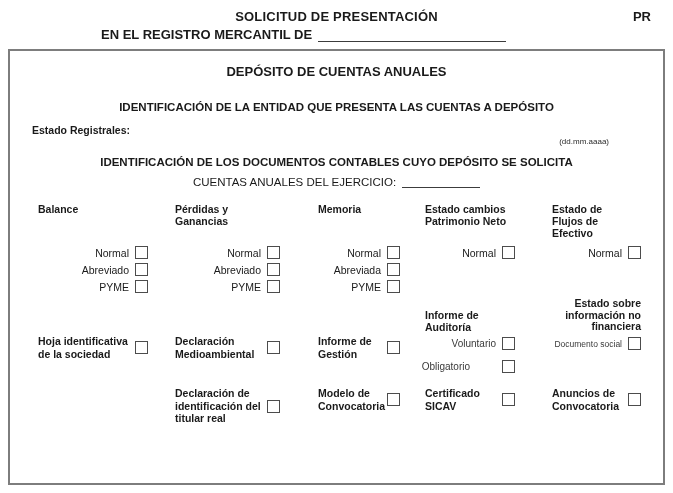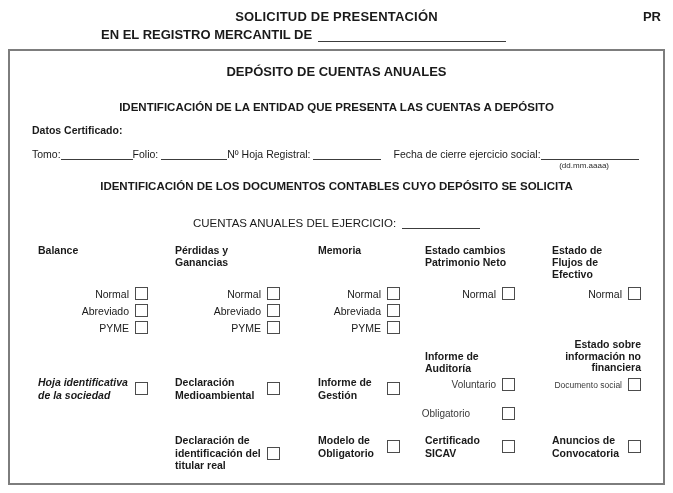--- a/index.html
+++ b/index.html
@@ -7,21 +7,21 @@
     width:673px;height:493px;overflow:hidden;
     font-family:"Liberation Sans",sans-serif;
     color:#1a1a1a;
     -webkit-font-smoothing:antialiased;
   }
   .page{position:relative;width:673px;height:493px;}
 
   
   .top-header{position:relative;padding-top:9px;}
   .doc-title{ text-align:center;font-weight:bold;font-size:13px;letter-spacing:.2px;}
-  .corner{position:absolute;top:9px;right:12px;font-weight:bold;font-size:13px;}
+  .corner{position:absolute;top:9px;right:22px;font-weight:bold;font-size:13px;}
   .title-line2{margin:3px 0 0 101px;font-weight:bold;font-size:13px;display:flex;align-items:flex-end;}
   .title-line2 .blank{margin-left:6px;width:188px;}
 
   .blank{display:inline-block;border-bottom:1px solid #3c3c3c;height:12px;vertical-align:bottom;}
 
   
   .form-box{
     margin:7px 8px 0 8px;
     border:2px solid #7d7d7d;
     height:432px;
@@ -34,21 +34,21 @@
   .heading-entity{margin-top:22px;}
   .heading-docs{margin-top:9px;}
 
   .field-row{display:flex;align-items:flex-end;font-size:10.5px;margin-top:13px;padding:0 10px;}
   .lbl{white-space:nowrap;}
   .grow{flex:1;margin:0 6px 0 4px;}
 
   .datos-row{margin-top:11px;padding:0 10px;font-size:10.5px;font-weight:bold;}
   .hint-row{text-align:right;padding-right:42px;font-size:8px;color:#2a2a2a;margin-top:1px;height:10px;}
 
-  .ejercicio-row{display:flex;justify-content:center;align-items:flex-end;font-size:11.5px;margin-top:24px;}
+  .ejercicio-row{display:flex;justify-content:center;align-items:flex-end;font-size:11.5px;margin-top:7px;}
   .ejercicio-row .blank{width:78px;margin-left:6px;}
 
   
   .grid{
     display:grid;
     grid-template-columns:143px 140px 115px 120px 1fr;
     margin-top:15px;
     font-size:10.5px;
   }
   .cell{min-height:10px;}
@@ -59,29 +59,29 @@
   .c5{padding-left:12px;padding-right:10px;}
   .col-header{font-weight:bold;line-height:1.15;padding-bottom:5px;}
 
   .opt-row{display:flex;justify-content:flex-end;align-items:center;gap:6px;height:17px;}
   .cb{
     width:13px;height:13px;flex:0 0 13px;
     border:1.2px solid #4c4c4c;background:#fff;display:inline-block;box-sizing:border-box;
   }
   .doc-item{display:flex;justify-content:space-between;align-items:center;}
   .doc-label{font-weight:bold;line-height:1.2;}
-  .w96{width:96px;font-style:italic;} .w90{width:90px;} .w64{width:64px;} .w62{width:62px;} .w70{width:70px;}
+  .w96{width:96px;} .w90{width:90px;} .w64{width:64px;} .w62{width:62px;} .w70{width:70px;}
 
   .rowC{height:38px;}
   .rowC .aux-hdr{font-weight:bold;display:flex;align-items:flex-end;height:100%;padding-bottom:2px;}
   .rowC .aux-hdr-right{font-weight:bold;text-align:right;line-height:1.12;font-size:10.5px;}
   .rowD{margin-top:2px;}
   .small-opt{font-size:10px;color:#3a3a3a;}
   .tiny-opt{font-size:8.5px;color:#3a3a3a;}
-  .mt6{margin-top:12px;gap:32px;}
+  .mt6{margin-top:6px;gap:32px;}
   .rowE{margin-top:12px;}
 </style>
 </head>
 <body>
 
 <div class="page">
 
   <div class="top-header">
     <div class="doc-title">SOLICITUD DE PRESENTACIÓN</div>
     <div class="corner">PR</div>
@@ -91,32 +91,22 @@
     </div>
   </div>
 
   <div class="form-box">
 
     <div class="form-title">DEPÓSITO DE CUENTAS ANUALES</div>
 
     <div class="section-heading heading-entity">IDENTIFICACIÓN DE LA ENTIDAD QUE PRESENTA LAS CUENTAS A DEPÓSITO</div>
 
 
-    <div class="datos-row">Datos Certificado:</div>
-
-    <div class="field-row" style="margin-top:11px;">
-      <span class="lbl">Tomo:</span>
-      <span class="blank" style="width:72px;"></span>
-      <span class="lbl">Folio:</span>
-      <span class="blank" style="width:66px;margin-left:3px;"></span>
-      <span class="lbl">Nº Hoja Registral:</span>
-      <span class="blank" style="width:68px;margin-left:3px;margin-right:12px;"></span>
-      <span class="lbl">Fecha de cierre ejercicio social:</span>
-      <span class="blank" style="width:98px;"></span>
-    </div>
+    <div class="datos-row">Estado Registrales:</div>
+
     <div class="hint-row">(dd.mm.aaaa)</div>
 
     <div class="section-heading heading-docs">IDENTIFICACIÓN DE LOS DOCUMENTOS CONTABLES CUYO DEPÓSITO SE SOLICITA</div>
 
     <div class="ejercicio-row">
       <span>CUENTAS ANUALES DEL EJERCICIO:</span>
       <span class="blank"></span>
     </div>
 
     <div class="grid">
@@ -229,21 +219,21 @@
 
       <div class="cell c1 rowE"></div>
       <div class="cell c2 rowE">
         <div class="doc-item">
             <span class="doc-label w90">Declaración de identificación del titular real</span>
             <span class="cb"></span>
           </div>
       </div>
       <div class="cell c3 rowE">
         <div class="doc-item">
-            <span class="doc-label w64">Modelo de Obligatorio</span>
+            <span class="doc-label w64">Modelo de Convocatoria</span>
             <span class="cb"></span>
           </div>
       </div>
       <div class="cell c4 rowE">
         <div class="doc-item">
             <span class="doc-label w62">Certificado SICAV</span>
             <span class="cb"></span>
           </div>
       </div>
       <div class="cell c5 rowE">

